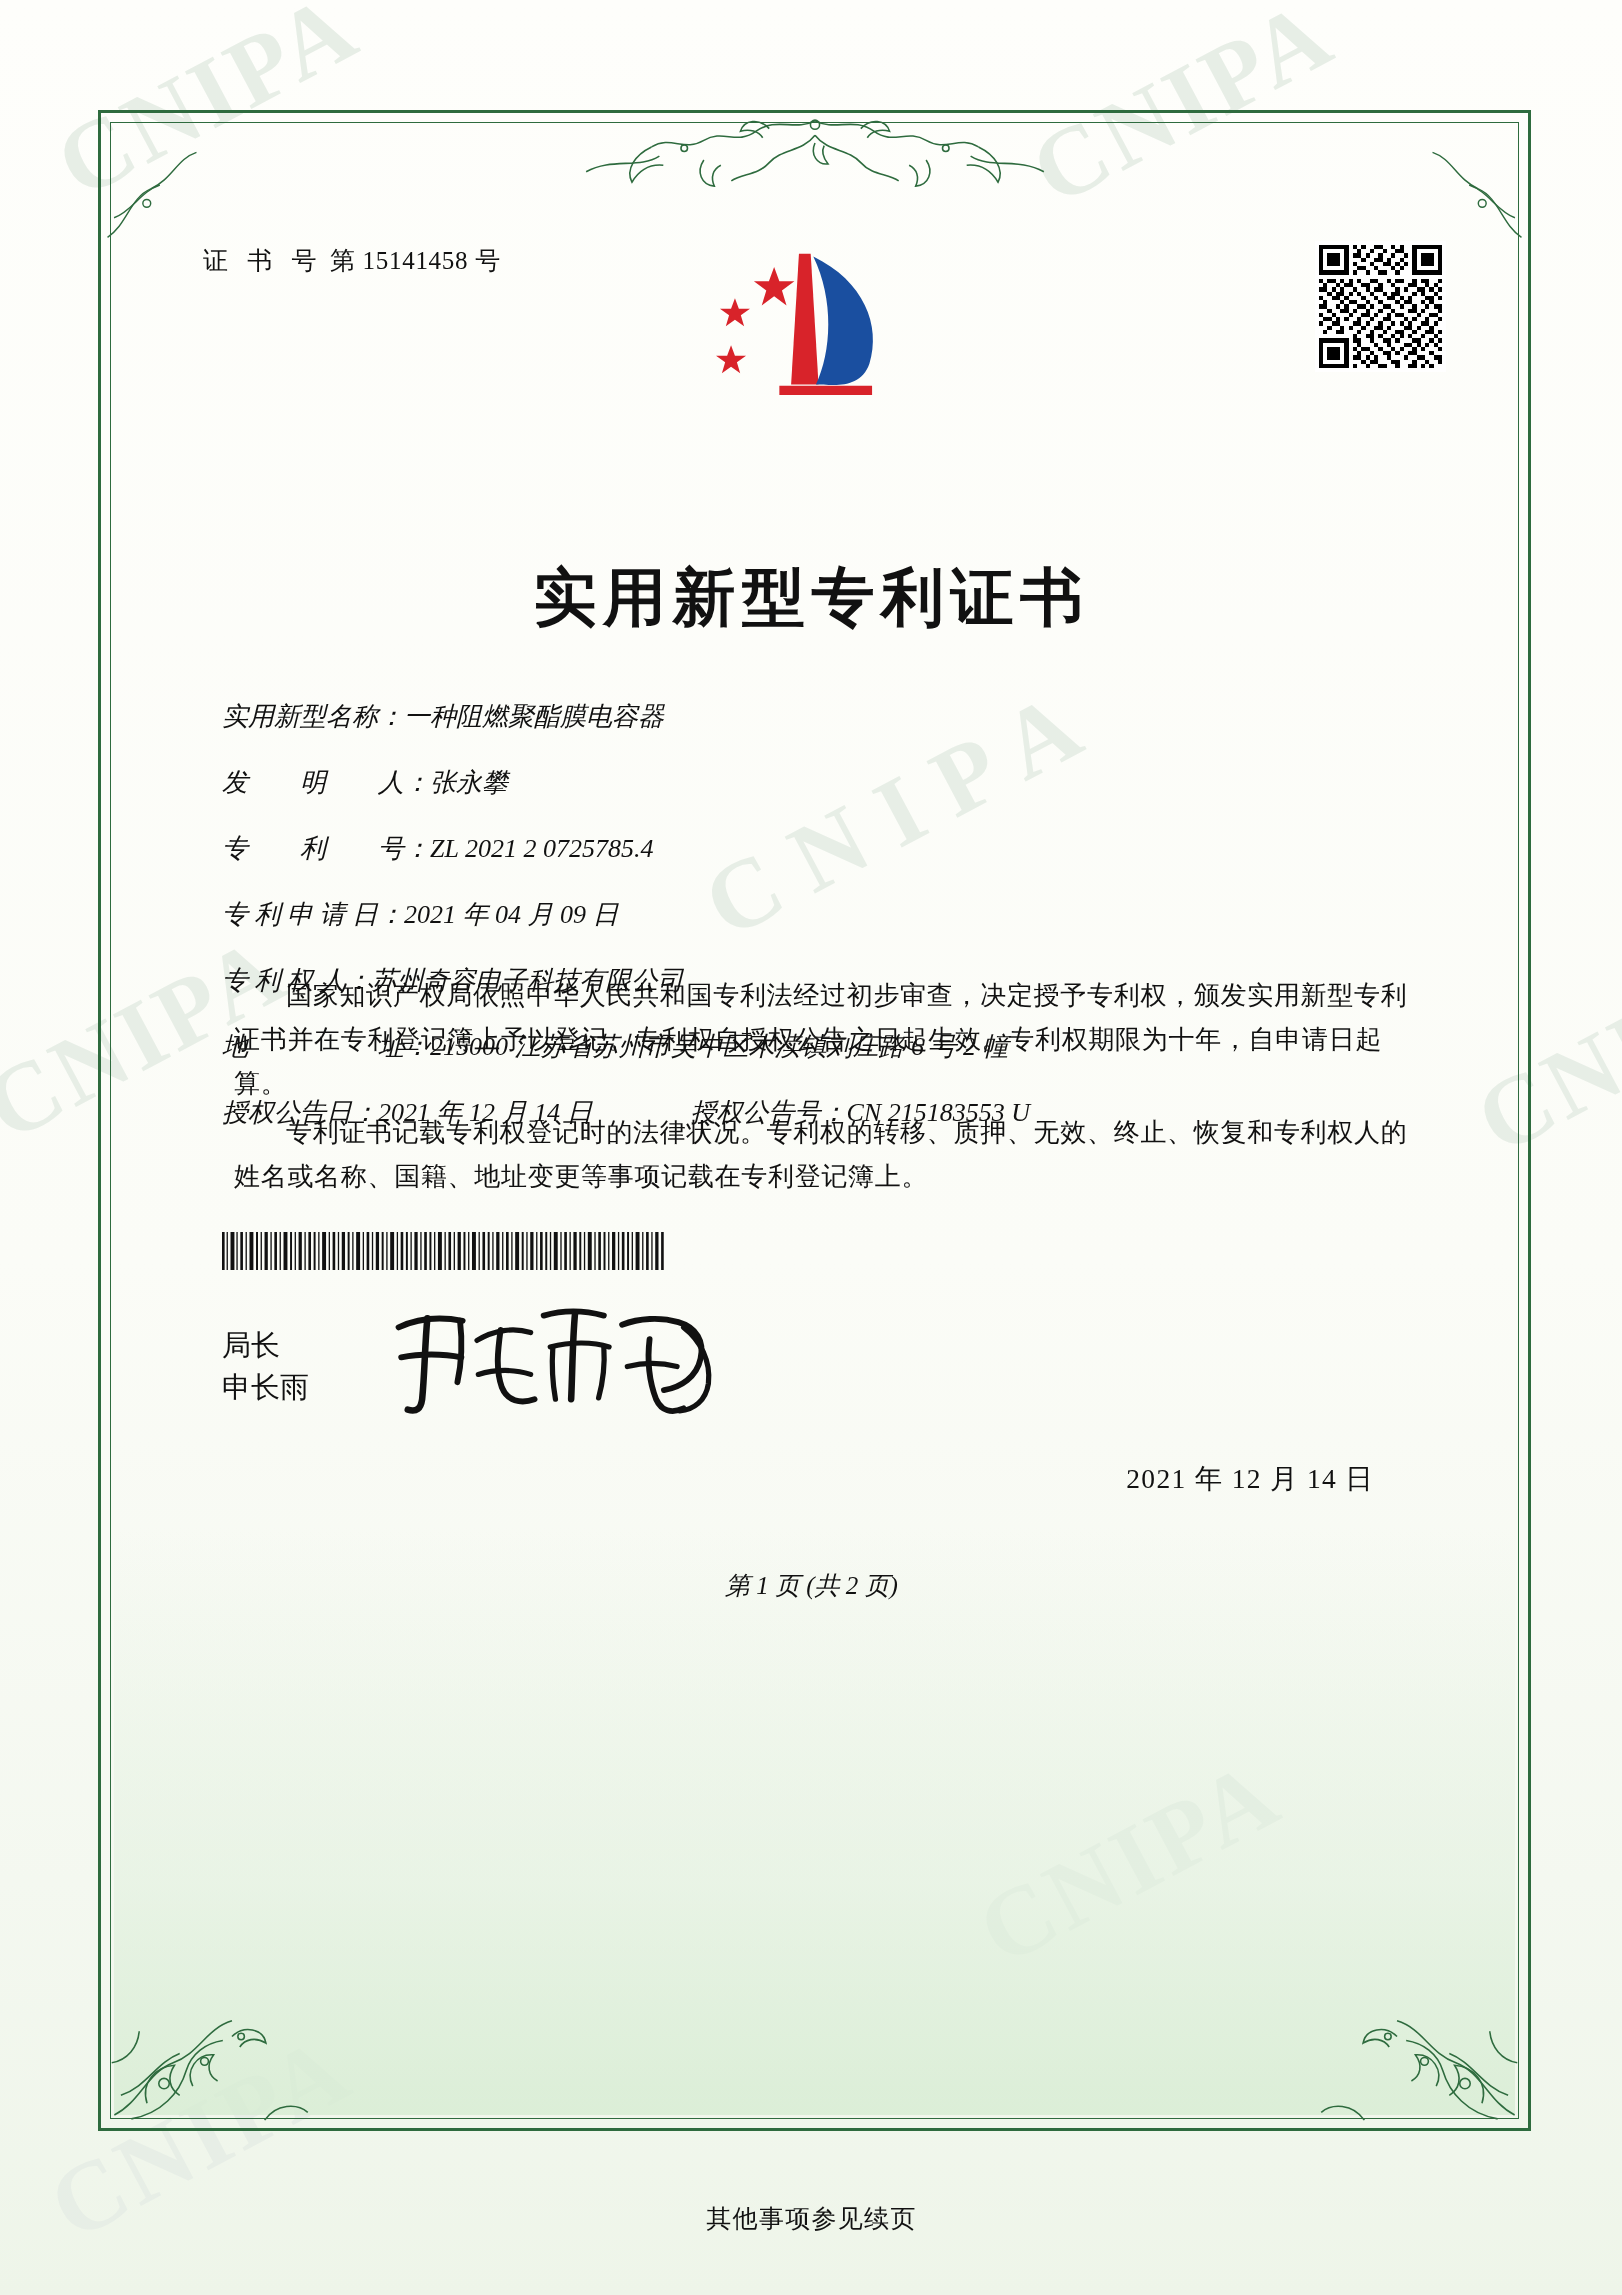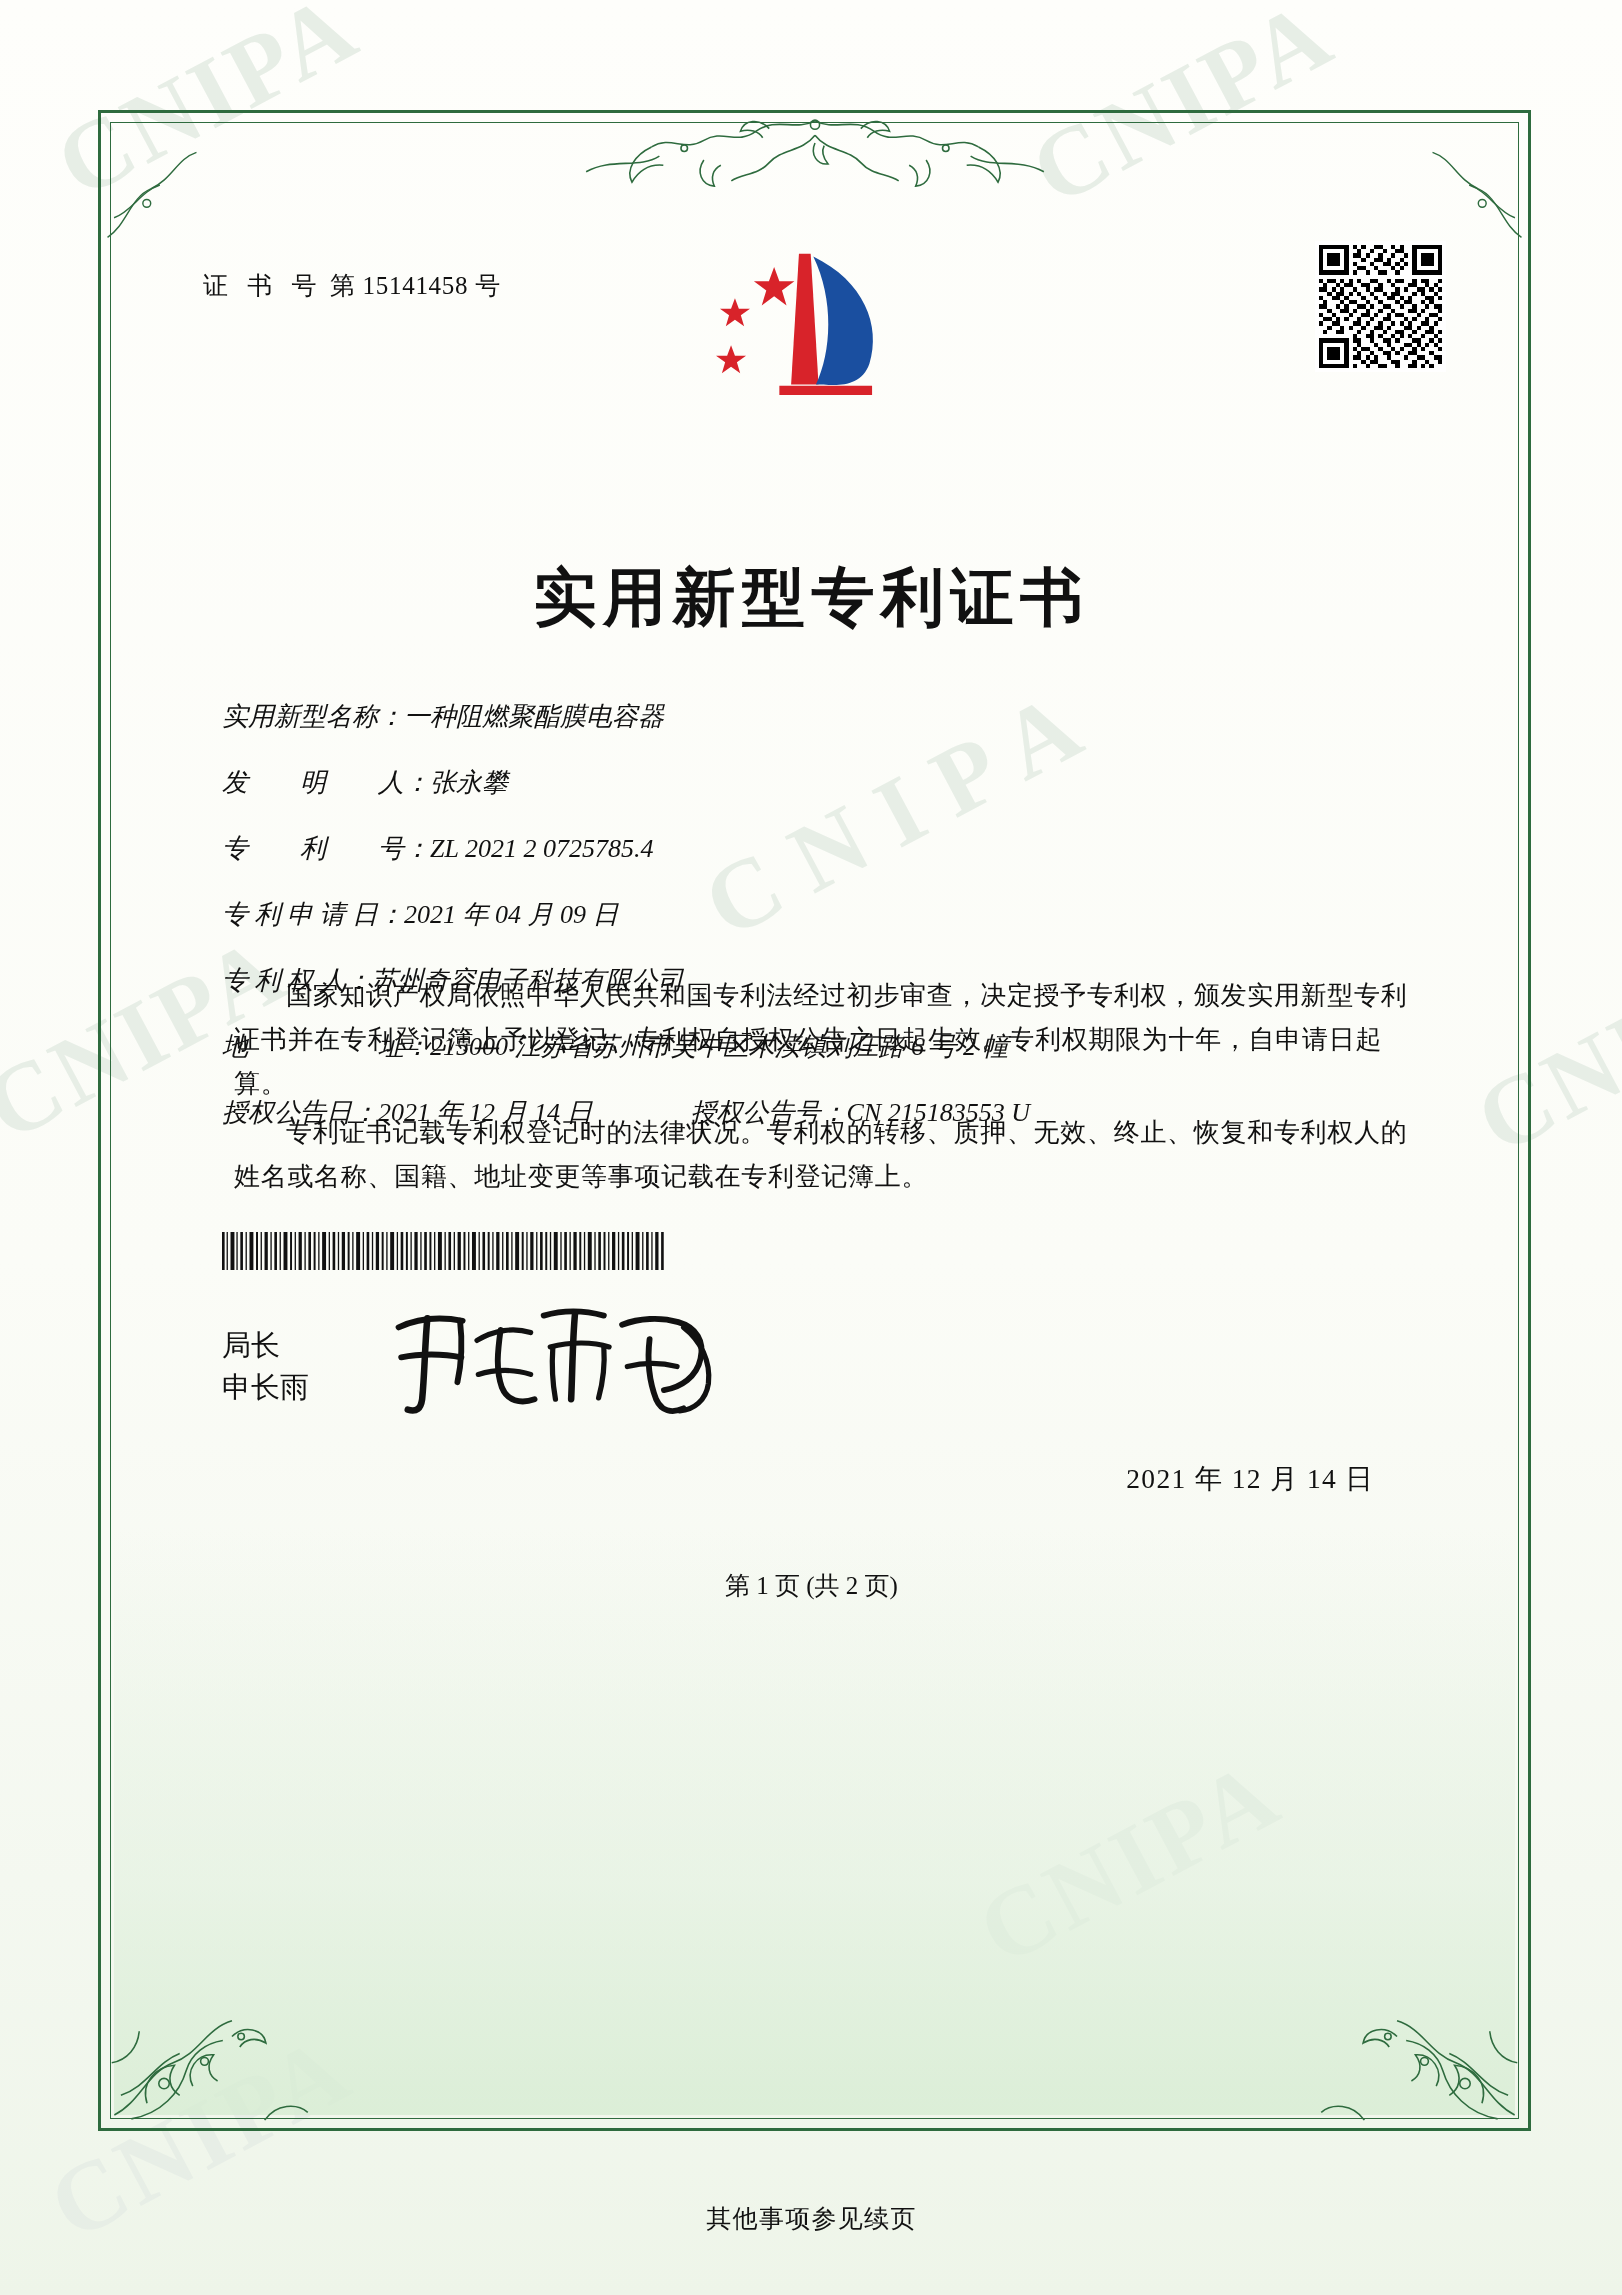--- a/index.html
+++ b/index.html
@@ -67,21 +67,21 @@
     position: absolute;
     left: 98px;
     top: 110px;
     width: 1427px;
     height: 2015px;
   }
 
   .cert-no {
     position: absolute;
     left: 105px;
-    top: 159px;
+    top: 134px;
     font-size: 25px;
     color: #111;
     letter-spacing: 0.7px;
     white-space: nowrap;
   }
   .cert-no .lbl { letter-spacing: 6.5px; }
 
   .qr {
     position: absolute;
     right: 79px;
@@ -192,20 +192,21 @@
   }
 
   .page-num {
     position: absolute;
     left: 0;
     right: 0;
     top: 1459px;
     text-align: center;
     font-size: 25px;
     color: #111;
+    font-style: italic;
   }
 
   .footer-note {
     position: absolute;
     left: 0;
     right: 0;
     top: 2202px;
     text-align: center;
     font-size: 25px;
     color: #111;

